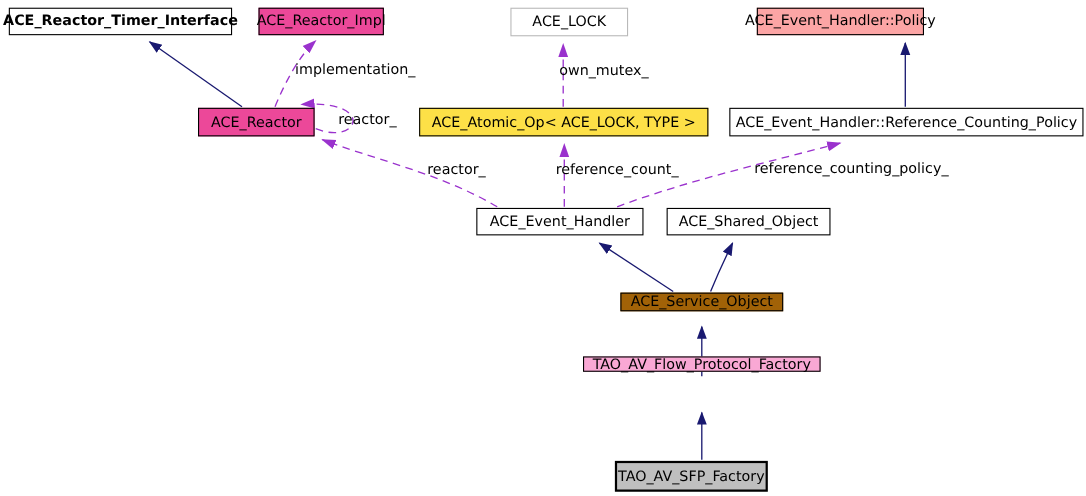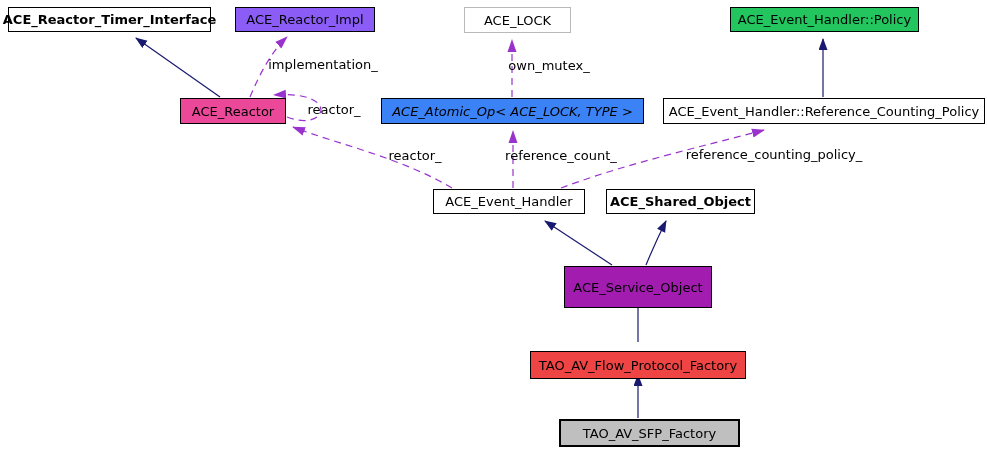--- a/index.html
+++ b/index.html
@@ -53,31 +53,31 @@
         <path d="M 561,188 C 625,164 700,147 764,130" fill="none" stroke="#9a32cd" stroke-width="1.2" stroke-dasharray="7,5" marker-end="url(#arrow-usage)"></path>
         <path d="M 823,97 L 823,39" fill="none" stroke="#191970" stroke-width="1.2" marker-end="url(#arrow-inheritance)"></path>
         <path d="M 612,265 L 545,221" fill="none" stroke="#191970" stroke-width="1.2" marker-end="url(#arrow-inheritance)"></path>
         <path d="M 646,265 C 653,248 660,233 666,221" fill="none" stroke="#191970" stroke-width="1.2" marker-end="url(#arrow-inheritance)"></path>
         <path d="M 638,342 L 638,297" fill="none" stroke="#191970" stroke-width="1.2" marker-end="url(#arrow-inheritance)"></path>
         <path d="M 638,418 L 638,375" fill="none" stroke="#191970" stroke-width="1.2" marker-end="url(#arrow-inheritance)"></path>
       </g>
   </svg>
   <div id="node-layer">
       <div class="node" style="left: 8px; top: 7px; width: 203px; height: 25px; background: rgb(255, 255, 255); border-color: rgb(0, 0, 0); border-width: 1px; font-weight: bold;">ACE_Reactor_Timer_Interface</div>
-      <div class="node" style="left: 235px; top: 7px; width: 140px; height: 25px; background: #8b5cf6; border-color: rgb(0, 0, 0); border-width: 1px;">ACE_Reactor_Impl</div>
+      <div class="node" style="left: 235px; top: 7px; width: 114px; height: 25px; background: #ec4899; border-color: rgb(0, 0, 0); border-width: 1px;">ACE_Reactor_Impl</div>
       <div class="node" style="left: 464px; top: 7px; width: 107px; height: 26px; background: rgb(255, 255, 255); border-color: rgb(185, 185, 185); border-width: 1px;">ACE_LOCK</div>
-      <div class="node" style="left: 730px; top: 7px; width: 189px; height: 25px; background: #22c55e; border-color: rgb(0, 0, 0); border-width: 1px;">ACE_Event_Handler::Policy</div>
+      <div class="node" style="left: 688px; top: 7px; width: 152px; height: 25px; background: #fca5a5; border-color: rgb(0, 0, 0); border-width: 1px;">ACE_Event_Handler::Policy</div>
       <div class="node" style="left: 180px; top: 98px; width: 106px; height: 26px; background: #ec4899; border-color: rgb(0, 0, 0); border-width: 1px;">ACE_Reactor</div>
-      <div class="node" style="left: 381px; top: 98px; width: 263px; height: 26px; background: #3b82f6; border-color: rgb(0, 0, 0); border-width: 1px; font-style: italic;">ACE_Atomic_Op&lt; ACE_LOCK, TYPE &gt;</div>
+      <div class="node" style="left: 381px; top: 98px; width: 263px; height: 26px; background: #fde047; border-color: rgb(0, 0, 0); border-width: 1px;">ACE_Atomic_Op&lt; ACE_LOCK, TYPE &gt;</div>
       <div class="node" style="left: 663px; top: 98px; width: 322px; height: 26px; background: rgb(255, 255, 255); border-color: rgb(0, 0, 0); border-width: 1px;">ACE_Event_Handler::Reference_Counting_Policy</div>
       <div class="node" style="left: 433px; top: 189px; width: 152px; height: 25px; background: rgb(255, 255, 255); border-color: rgb(0, 0, 0); border-width: 1px;">ACE_Event_Handler</div>
-      <div class="node" style="left: 606px; top: 189px; width: 149px; height: 25px; background: rgb(255, 255, 255); border-color: rgb(0, 0, 0); border-width: 1px; font-weight: bold;">ACE_Shared_Object</div>
-      <div class="node" style="left: 564px; top: 266px; width: 148px; height: 42px; background: #a21caf; border-color: rgb(0, 0, 0); border-width: 1px;">ACE_Service_Object</div>
-      <div class="node" style="left: 530px; top: 351px; width: 216px; height: 28px; background: #ef4444; border-color: rgb(0, 0, 0); border-width: 1px;">TAO_AV_Flow_Protocol_Factory</div>
-      <div class="node" style="left: 559px; top: 419px; width: 181px; height: 28px; background: rgb(191, 191, 191); border-color: rgb(0, 0, 0); border-width: 2px;">TAO_AV_SFP_Factory</div>
+      <div class="node" style="left: 606px; top: 189px; width: 149px; height: 25px; background: rgb(255, 255, 255); border-color: rgb(0, 0, 0); border-width: 1px;">ACE_Shared_Object</div>
+      <div class="node" style="left: 564px; top: 266px; width: 148px; height: 17px; background: #a16207; border-color: rgb(0, 0, 0); border-width: 1px;">ACE_Service_Object</div>
+      <div class="node" style="left: 530px; top: 324px; width: 216px; height: 14px; background: #f9a8d4; border-color: rgb(0, 0, 0); border-width: 1px;">TAO_AV_Flow_Protocol_Factory</div>
+      <div class="node" style="left: 559px; top: 419px; width: 139px; height: 28px; background: rgb(191, 191, 191); border-color: rgb(0, 0, 0); border-width: 2px;">TAO_AV_SFP_Factory</div>
     </div>
   <div id="label-layer">
       <div class="edge-label" style="left: 323px; top: 64px; text-align: center;">implementation_</div>
       <div class="edge-label" style="left: 334px; top: 109px;">reactor_</div>
       <div class="edge-label" style="left: 415px; top: 155px;">reactor_</div>
       <div class="edge-label" style="left: 561px; top: 155px;">reference_count_</div>
       <div class="edge-label" style="left: 549px; top: 65px;">own_mutex_</div>
       <div class="edge-label" style="left: 774px; top: 154px;">reference_counting_policy_</div>
     </div>
 </div>

